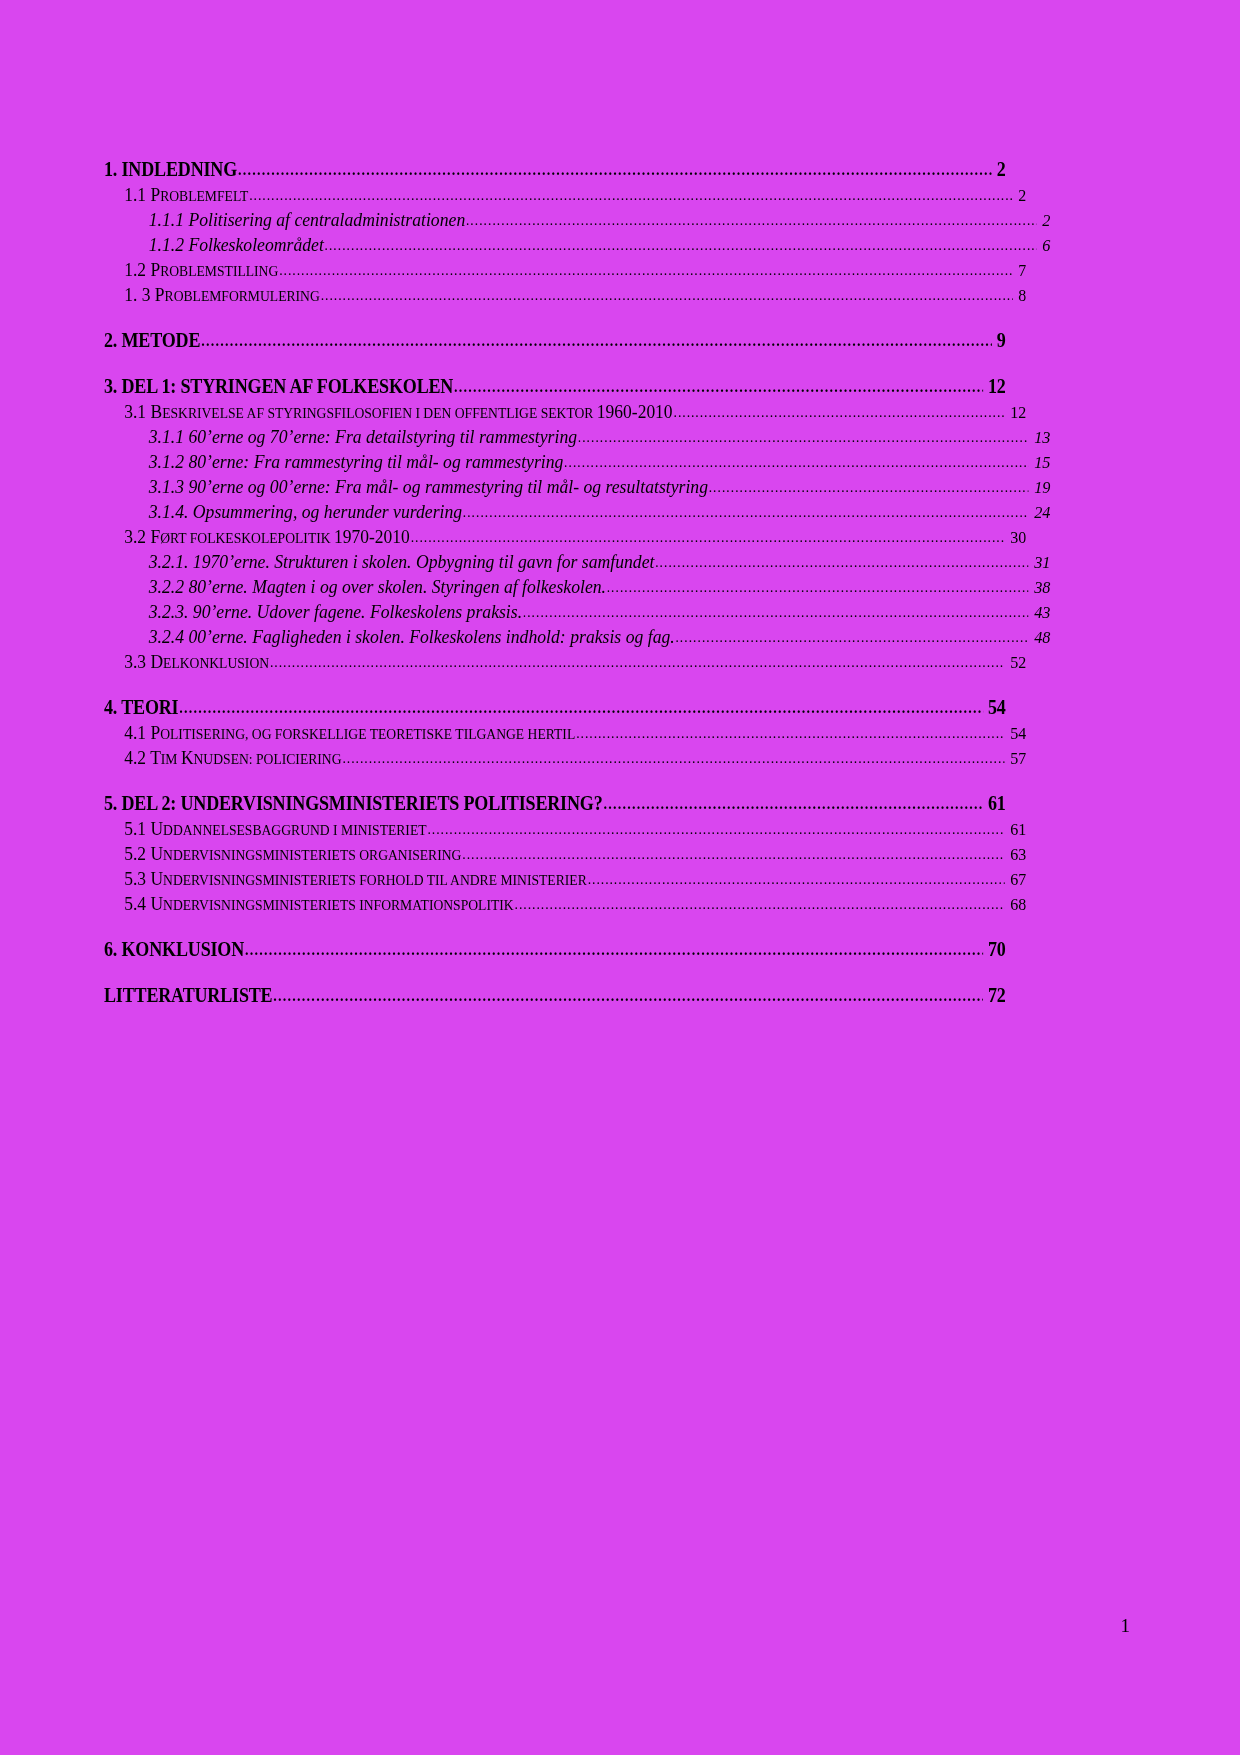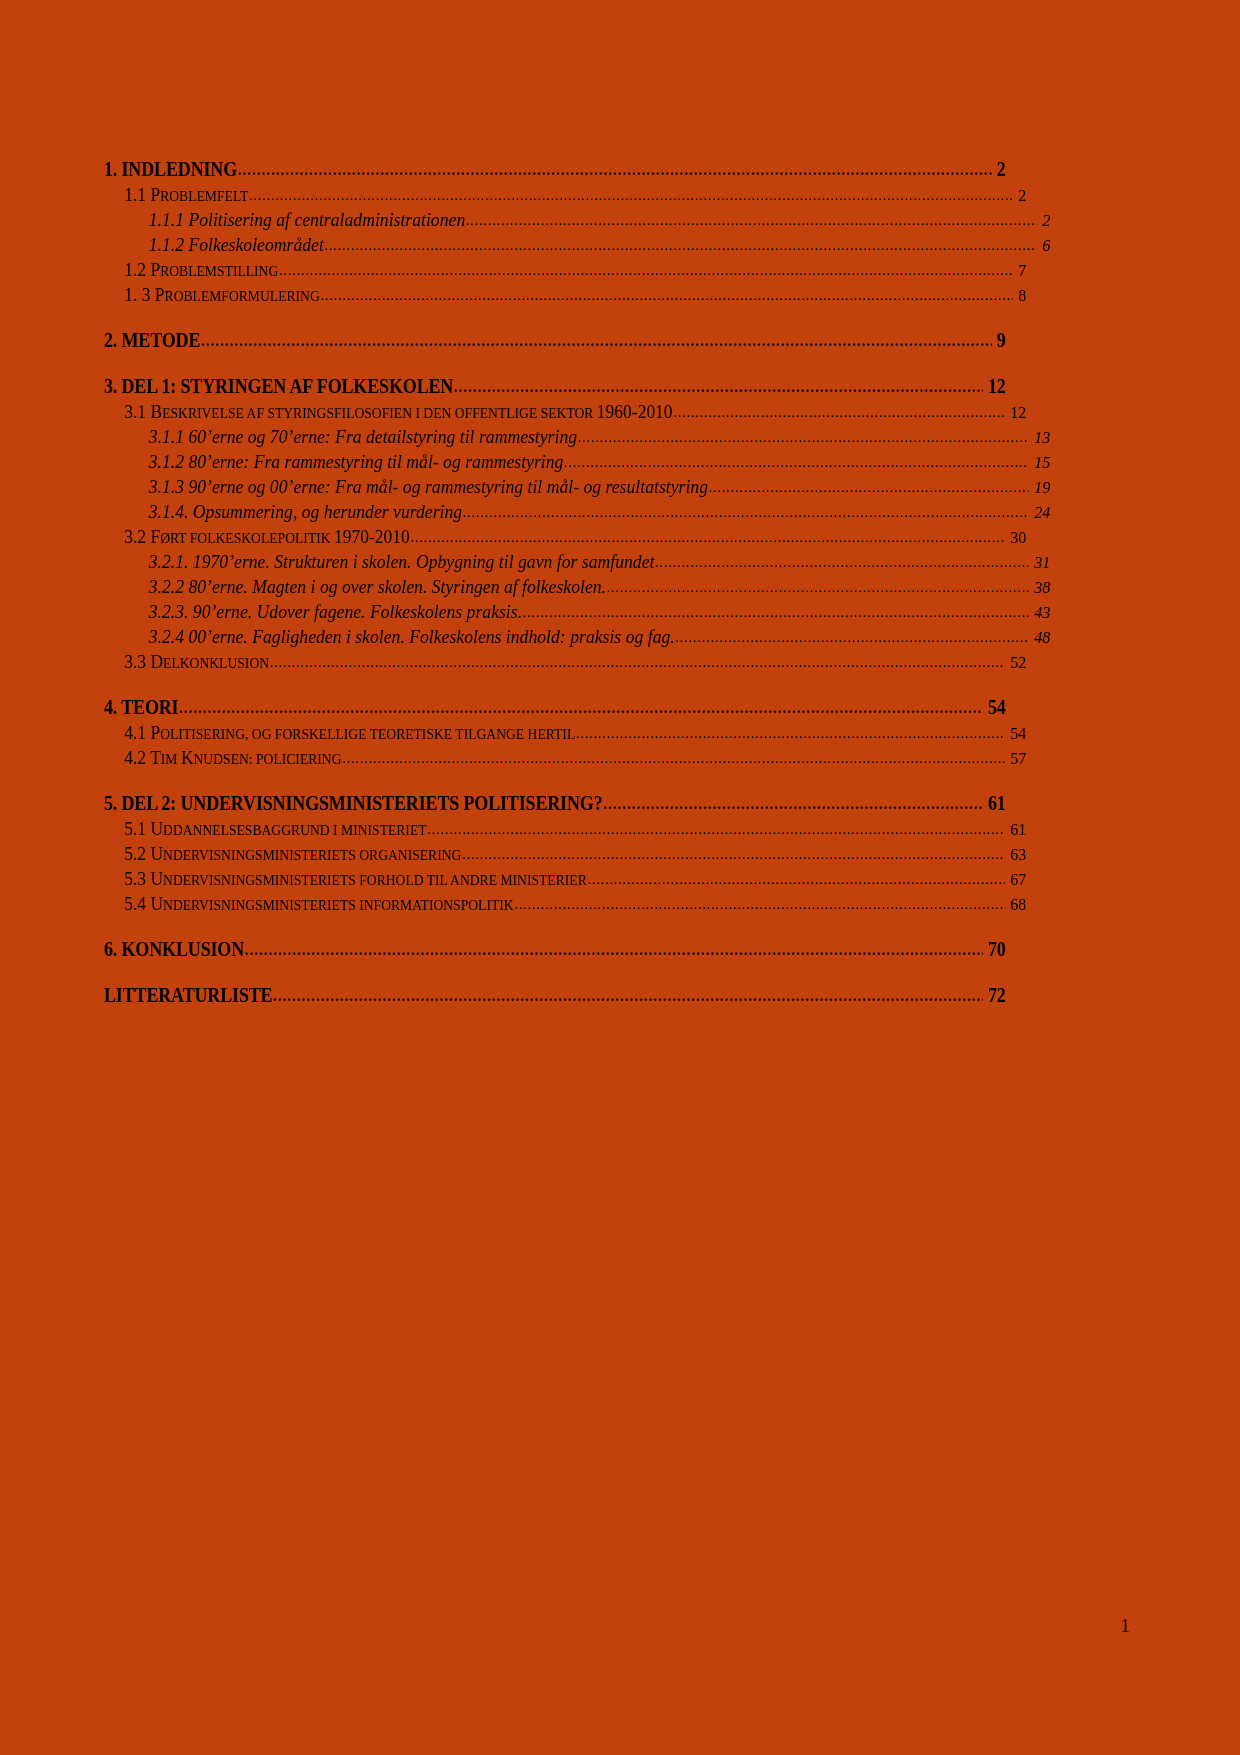--- a/index.html
+++ b/index.html
@@ -14,21 +14,21 @@
     color: #000000;
     position: relative;
     overflow: hidden;
   }
   .page {
     position: absolute;
     left: 0;
     top: 0;
     width: 1240px;
     height: 1755px;
-    background: #c2410c;
+    background: #d946ef;
   }
   .toc {
     position: absolute;
     left: 104px;
     top: 158px;
     width: 902px;
   }
 
   
   .toc-entry {

